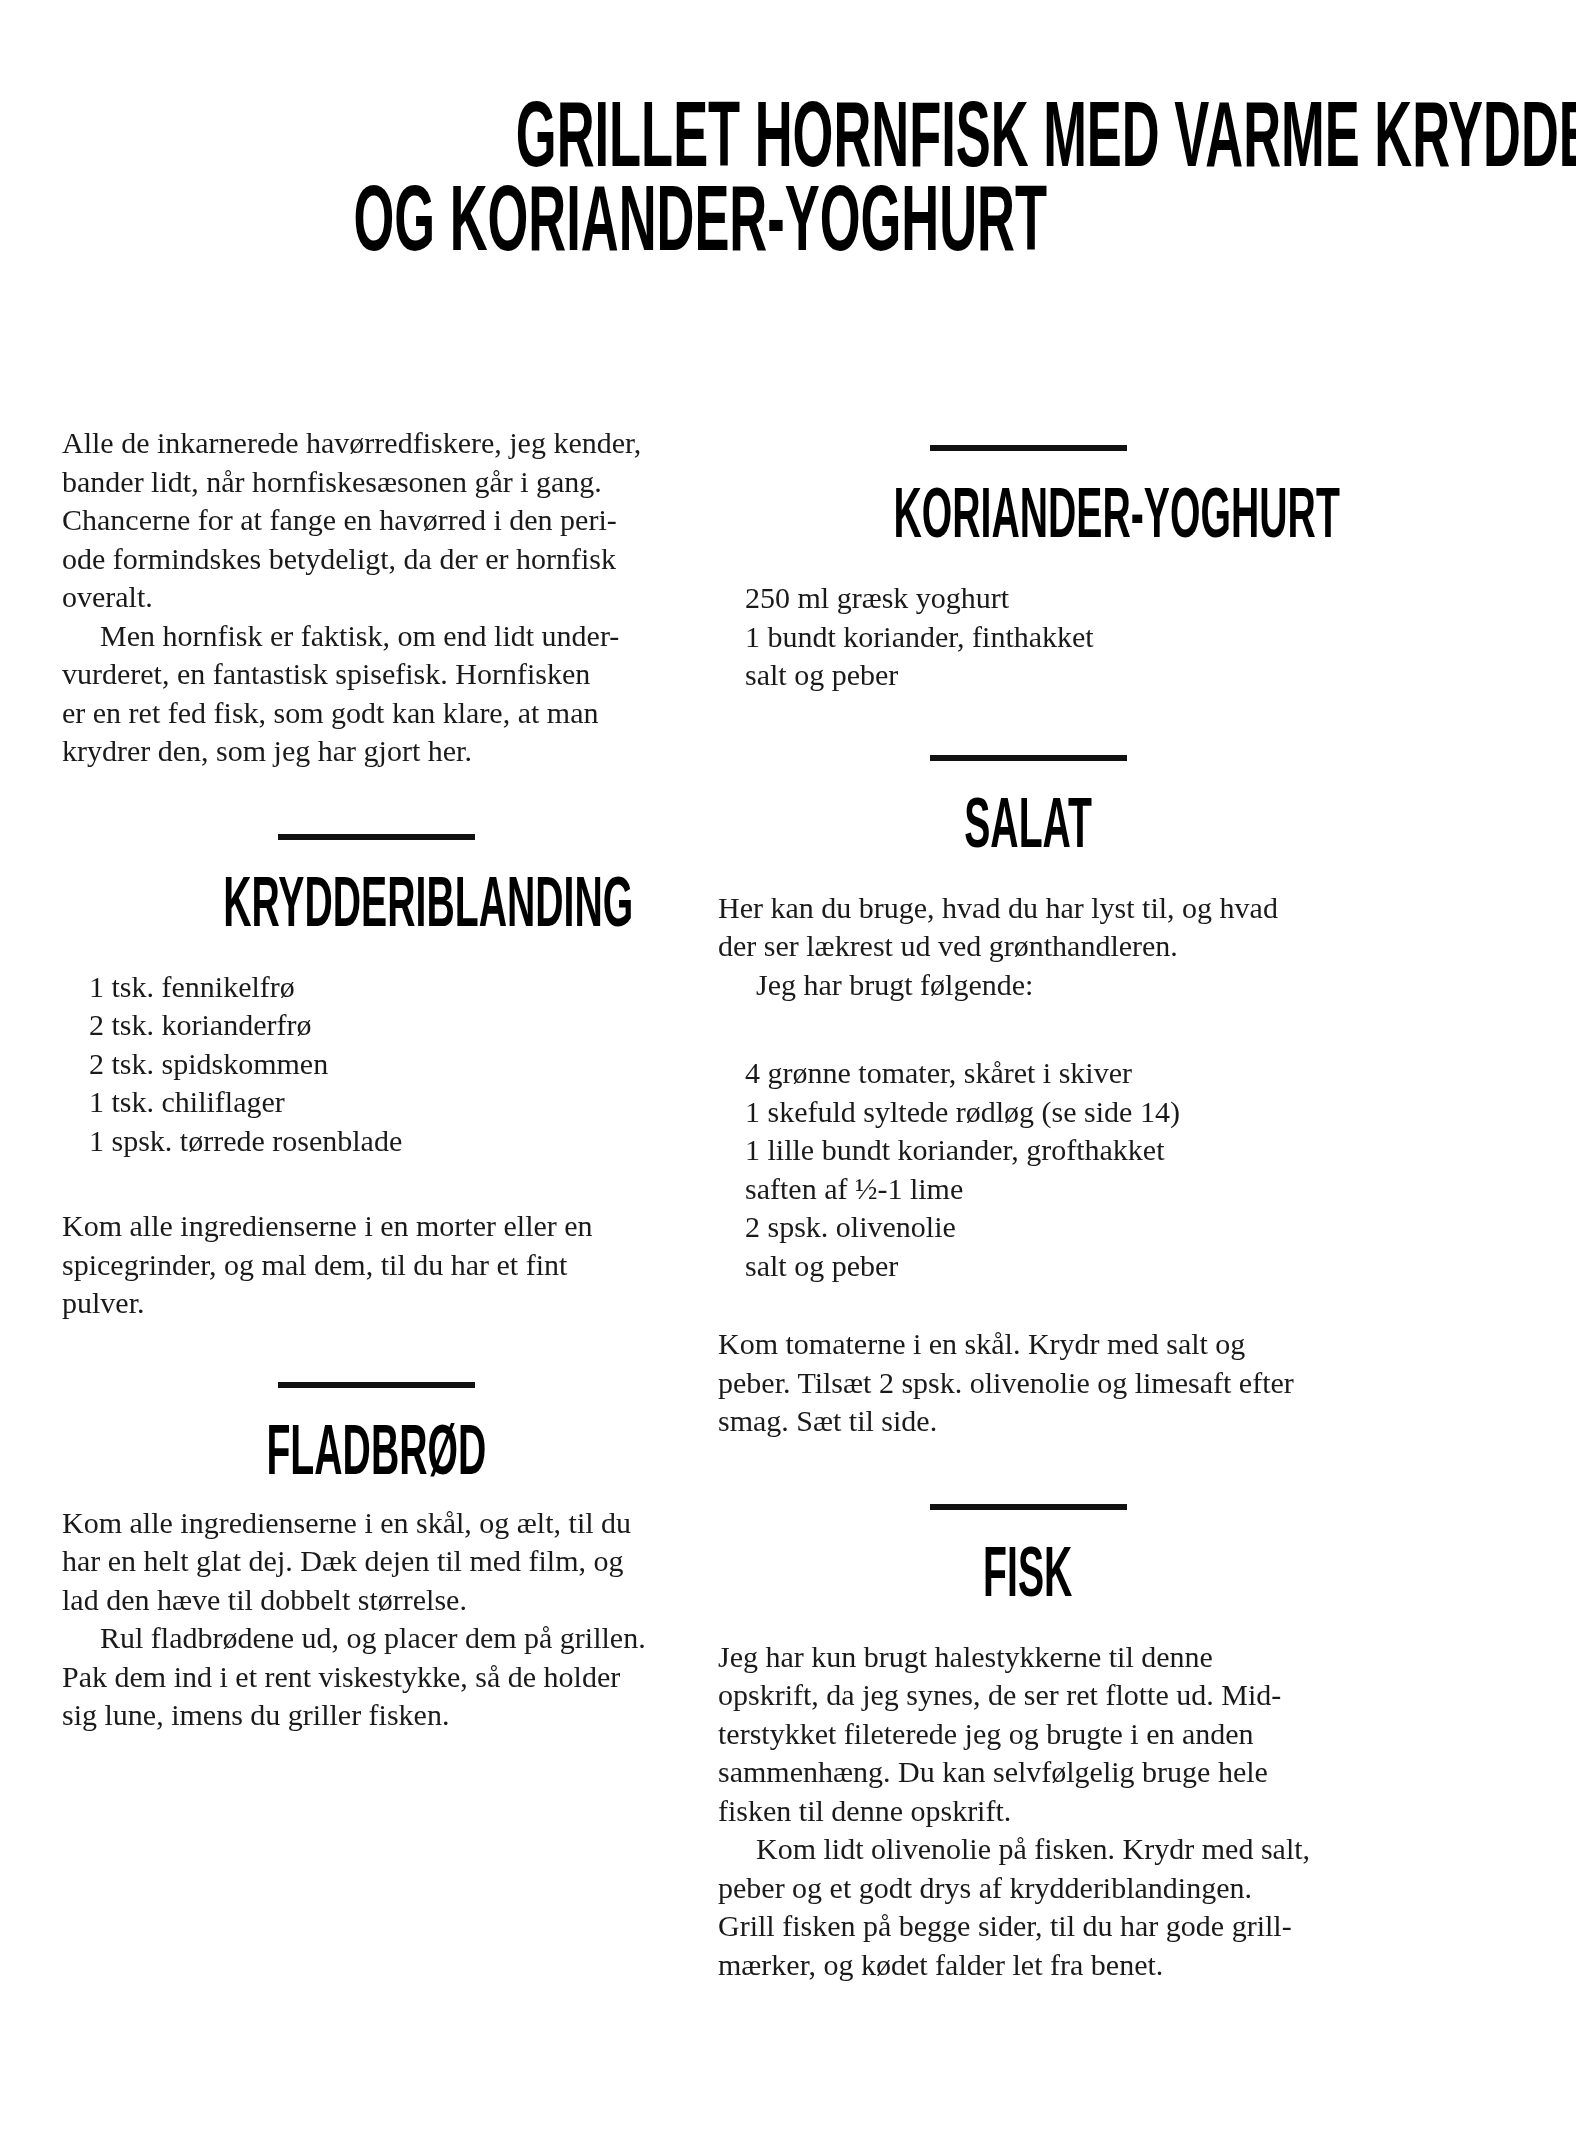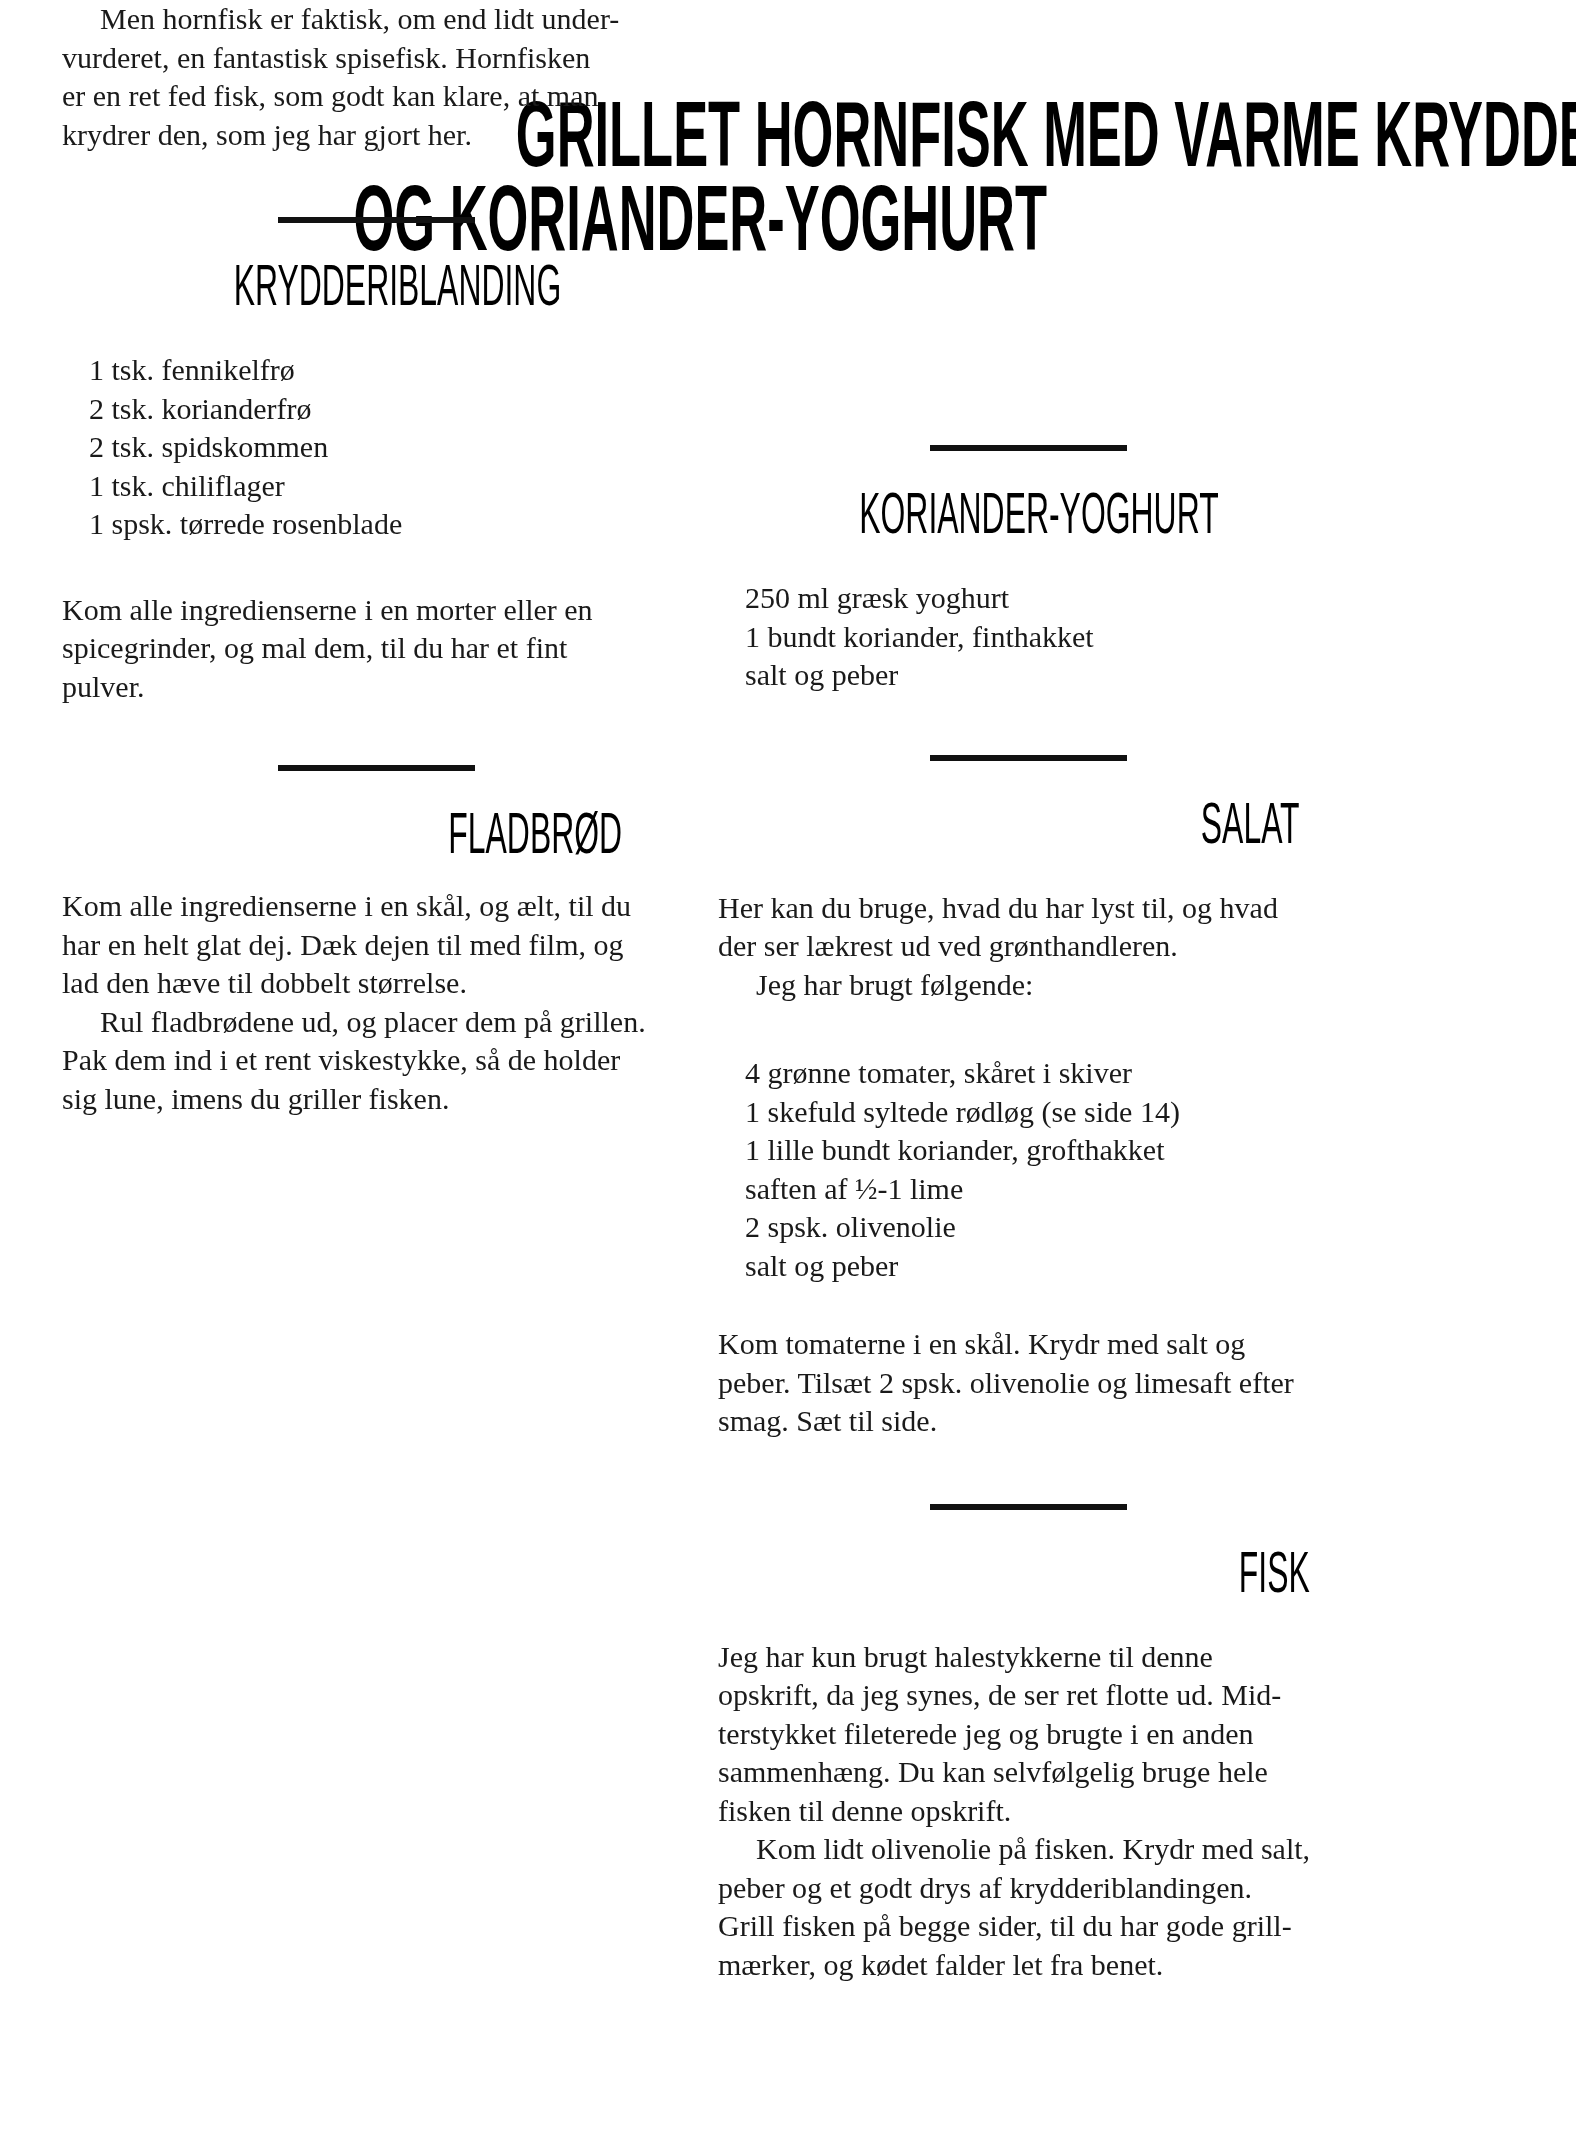--- a/index.html
+++ b/index.html
@@ -56,44 +56,49 @@
   .ingredients{padding-left:27px;}
   .rule{
     width:197px;
     height:6px;
     background:var(--divider);
     margin-left:auto;
     margin-right:auto;
   }
   .heading{
     font-family:"Liberation Sans","DejaVu Sans",sans-serif;
-    font-weight:normal;
-    font-size:57px;
+    font-weight:bold;
+    font-size:70px;
     line-height:60px;
-    text-align:right;
+    text-align:center;
     color:var(--heading);
     letter-spacing:0;
   }
   .heading .cond{
     display:inline-block;
     transform:scaleX(0.56);
     white-space:pre;
   }
 </style>
 </head>
 <body>
 
 <div class="page">
 
   <header class="title">
     <div><span class="cond">GRILLET HORNFISK MED VARME KRYDDERIER</span></div>
     <div><span class="cond">OG KORIANDER-YOGHURT</span></div>
   </header>
 
   <section class="col col-left">
+    <p class="body" style="margin-top:424px">Alle de inkarnerede havørredfiskere, jeg kender,
+bander lidt, når hornfiskesæsonen går i gang.
+Chancerne for at fange en havørred i den peri-
+ode formindskes betydeligt, da der er hornfisk
+overalt.</p>
     <p class="body indent">Men hornfisk er faktisk, om end lidt under-
 vurderet, en fantastisk spisefisk. Hornfisken
 er en ret fed fisk, som godt kan klare, at man
 krydrer den, som jeg har gjort her.</p>
 
     <div class="rule" style="margin-top:63px"></div>
     <h2 class="heading" style="margin-top:32px"><span class="cond">KRYDDERIBLANDING</span></h2>
     <p class="body ingredients" style="margin-top:36px">1 tsk. fennikelfrø
 2 tsk. korianderfrø
 2 tsk. spidskommen

